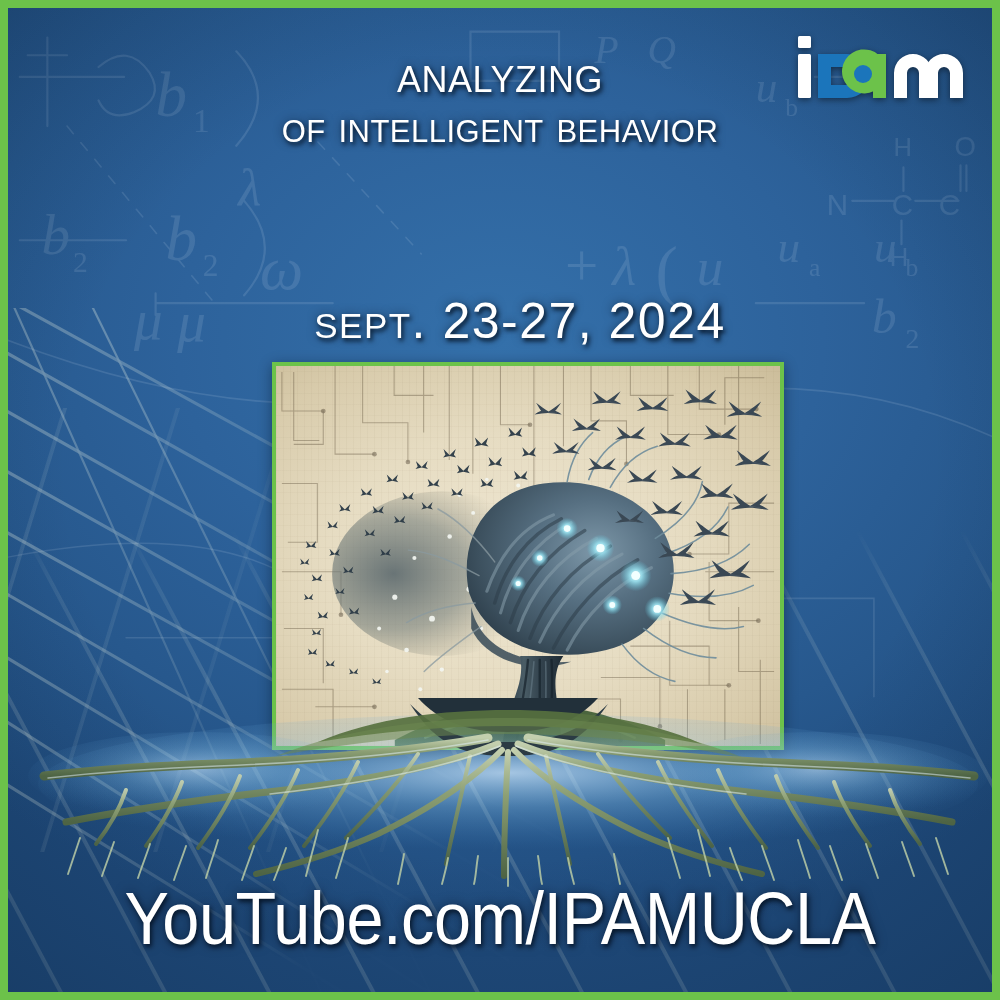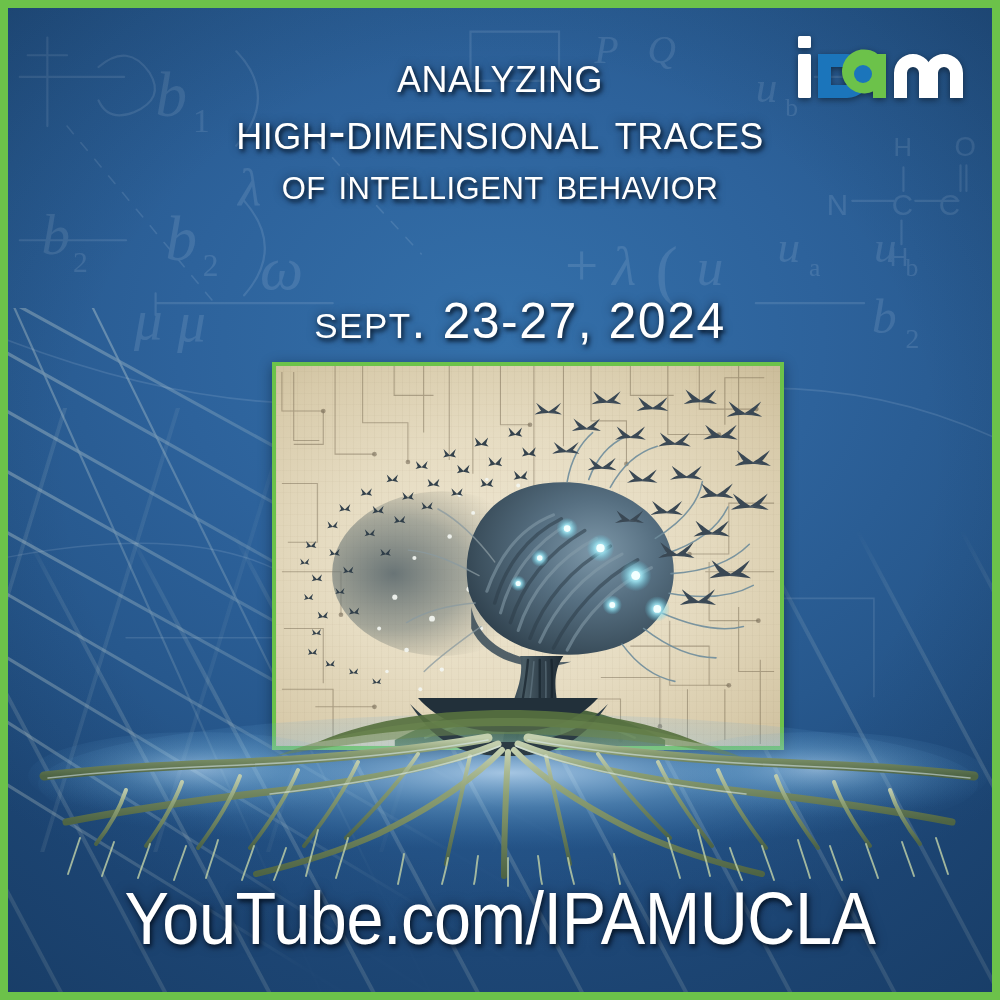--- a/index.html
+++ b/index.html
@@ -327,21 +327,20 @@
 
       <g>
         <path d="M100 72 v-25 a19 19 0 0 1 38 0 v25 h-13 v-25 a6 6 0 0 0 -12 0 v25 z" fill="#ffffff"></path>
         <path d="M131 72 v-25 a19 19 0 0 1 38 0 v25 h-13 v-25 a6 6 0 0 0 -12 0 v25 z" fill="#ffffff"></path>
       </g>
     </svg>
   </div>
 
   <div class="headline">
     <span class="line l1">Analyzing</span>
-    <span class="line l2">High-dimensional Traces</span>
     <span class="line l3">of Intelligent Behavior</span>
   </div>
 
   <div class="dateline">Sept. 23-27, 2024</div>
 
   <div id="artwork-panel" style="border-color: rgb(108, 194, 74);">
     <div class="art-paper"></div>
     <div class="art-paper-grain"></div>
 
     <div class="art-circuits">

